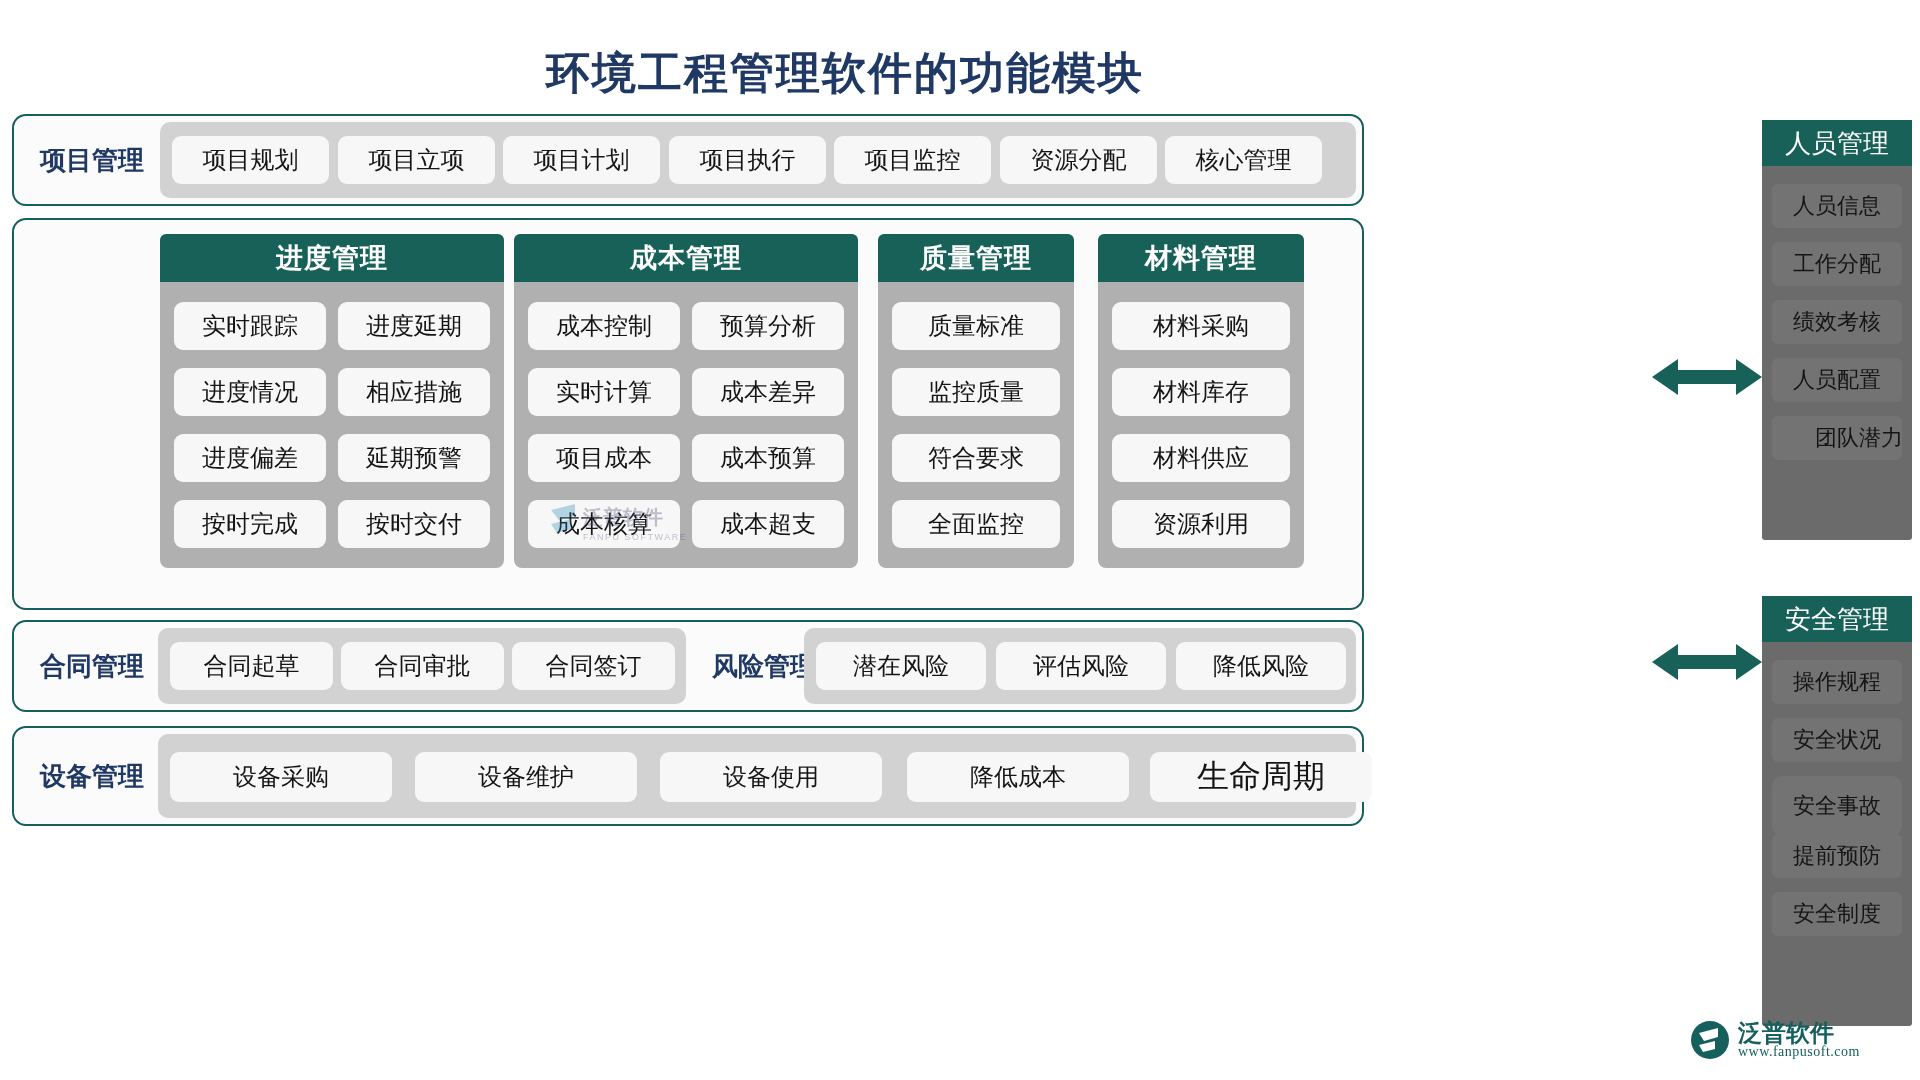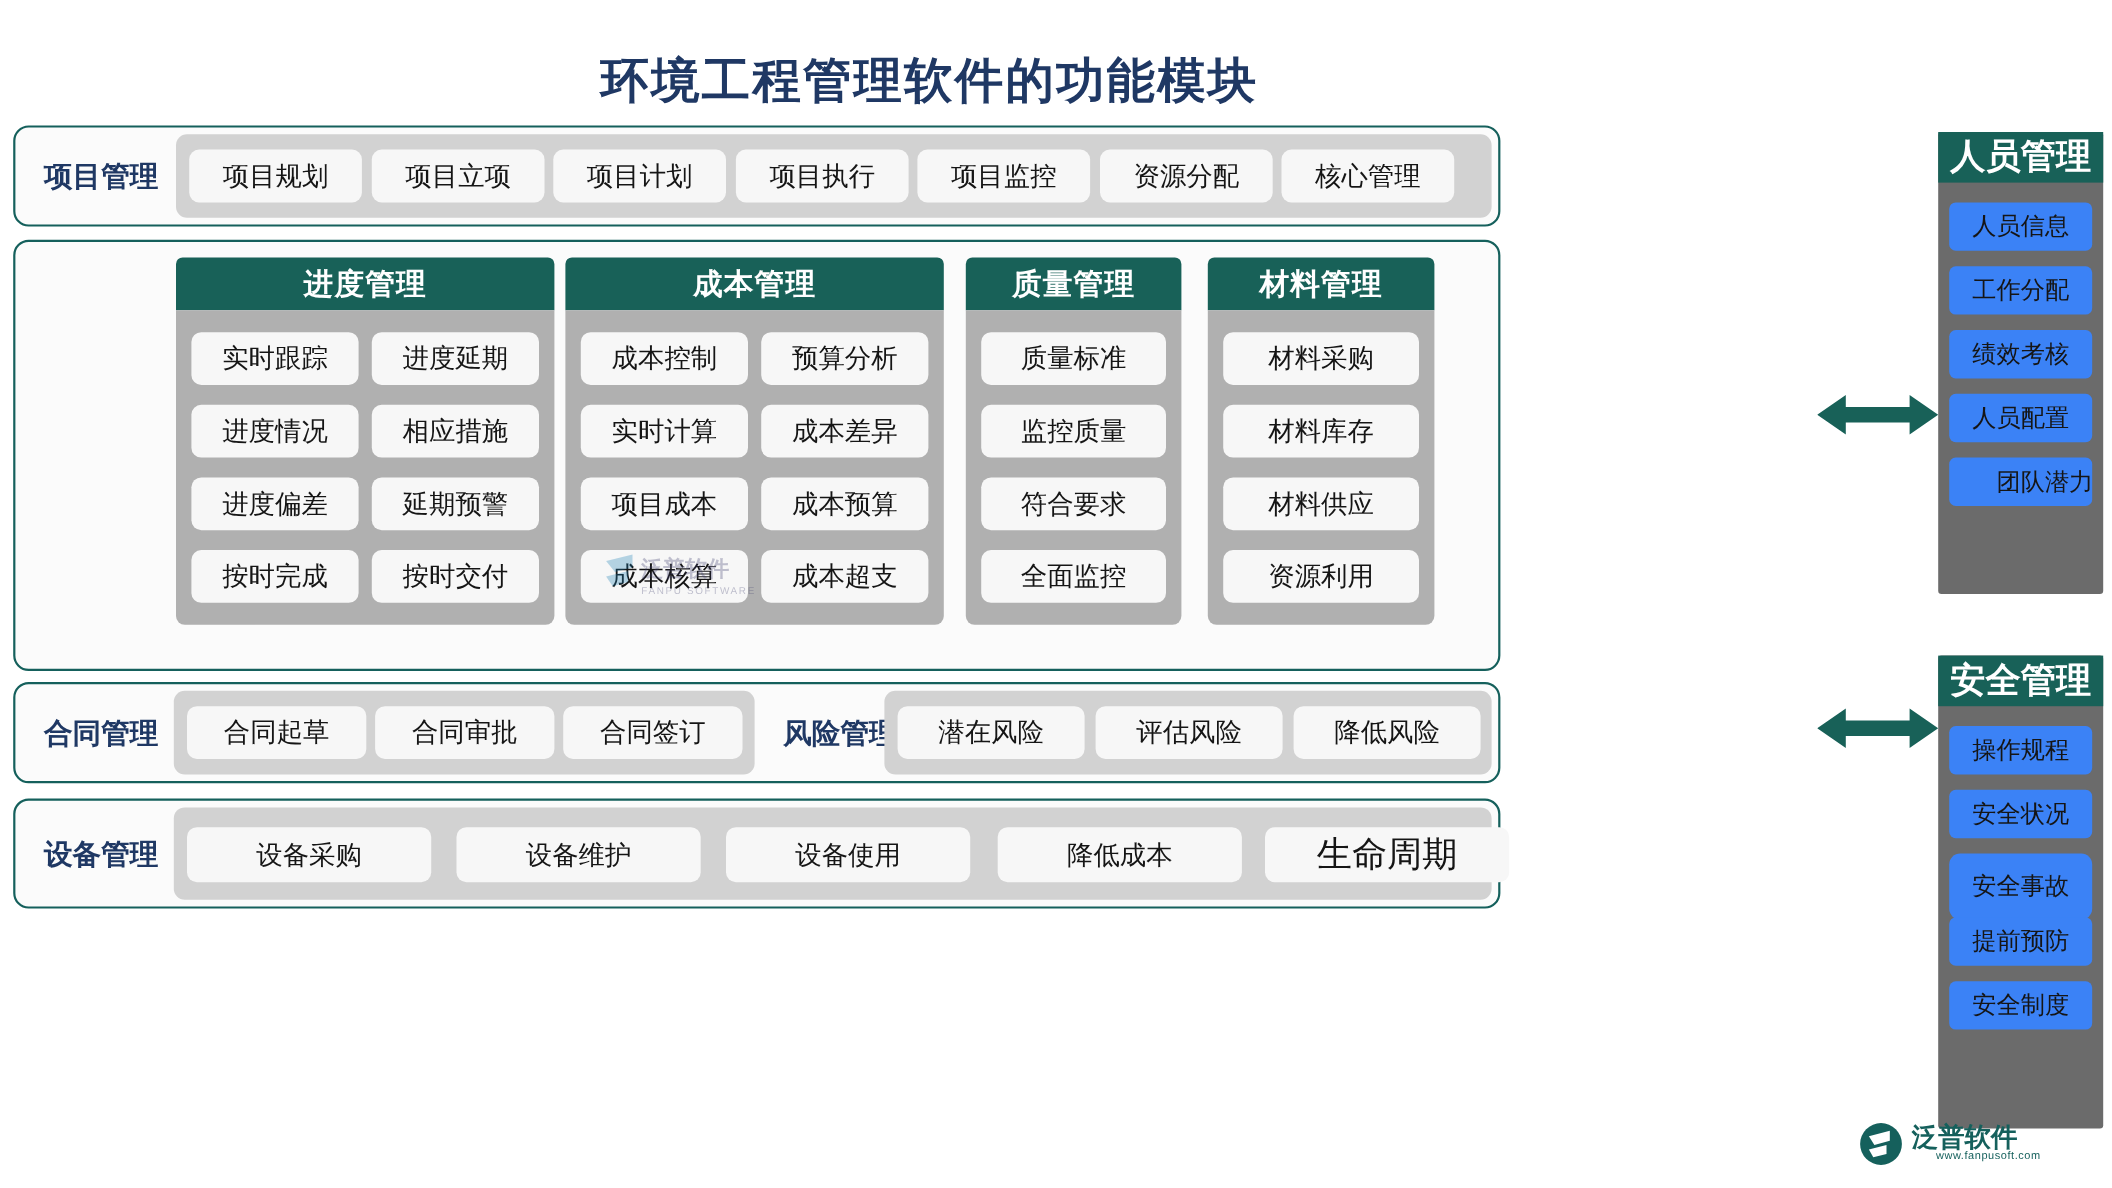--- a/index.html
+++ b/index.html
@@ -75,27 +75,27 @@
   .rail{
     position:absolute;
     background:#6b6b6b;
     border-radius:3px;
     box-sizing:border-box;
   }
   .rail-head{
     position:absolute;
     background:#186158;
     display:flex;align-items:center;justify-content:center;
-    color:#fff;font-size:32px;font-weight:bold;
+    color:#fff;font-size:26px;font-weight:normal;
     box-sizing:border-box;
     font-family:"Liberation Serif","DejaVu Serif",serif;
   }
   .rail-chip{
     position:absolute;
-    background:#3b82f6;
+    background:#737373;
     border-radius:6px;
     display:flex;align-items:center;justify-content:center;
     font-size:22px;color:#151515;white-space:nowrap;
     box-sizing:border-box;
     font-family:"Liberation Serif","DejaVu Serif",serif;
   }
 
   
   .arrow{position:absolute;}
 
@@ -107,22 +107,22 @@
   }
 
   
   #logo{
     position:absolute;left:1690px;top:1020px;
     display:flex;align-items:center;gap:8px;
   }
   #logo .lg-text{display:flex;flex-direction:column;line-height:1;}
   #logo .lg-cn{font-size:24px;font-weight:bold;color:#15605c;
                font-family:"Liberation Sans","DejaVu Sans",sans-serif;}
-  #logo .lg-en{font-size:10px;color:#15605c;letter-spacing:.5px;
-               font-family:Liberation Sans, sans-serif;margin-left:22px;}
+  #logo .lg-en{font-size:14px;color:#15605c;letter-spacing:.5px;
+               font-family:Liberation Serif, serif;}
 </style>
 </head>
 <body>
 
 <div id="title">环境工程管理软件的功能模块</div>
 
 <div class="panel" id="panel-project" style="left:12px;top:114px;width:1352px;height:92px;"></div>
 <div class="sect-label" style="left:22px;top:114px;width:140px;height:92px;">项目管理</div>
 <div class="tray" style="left:160px;top:122px;width:1196px;height:76px;"></div>
 <div id="project-chips">

